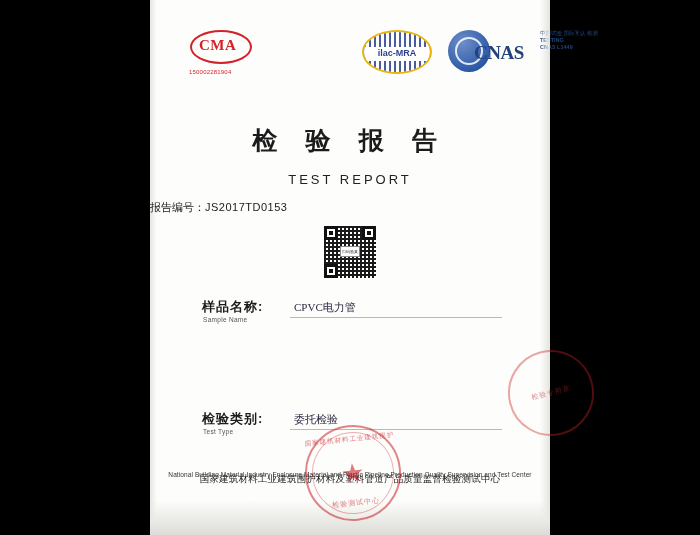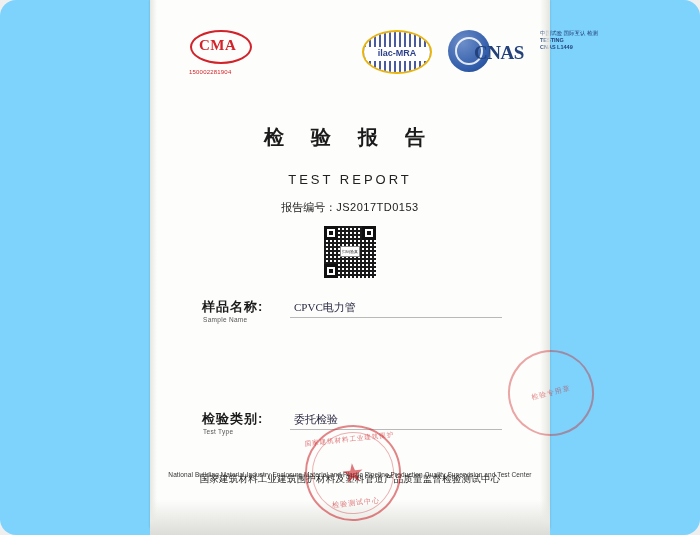--- a/index.html
+++ b/index.html
@@ -10,22 +10,21 @@
     width: 700px;
     height: 535px;
     background: #efefef;
     font-family: "Liberation Sans", sans-serif;
     overflow: hidden;
   }
   #stage {
     position: relative;
     width: 700px;
     height: 535px;
-    background: #7dd3fc;
-    border-radius: 16px;
+    background: #000000;
   }
   
   .sheet {
     position: absolute;
     left: 150px;
     top: 0;
     width: 400px;
     height: 528px;
     background: #fdfdfb;
     box-shadow: 0 0 2px rgba(0,0,0,0.18);
@@ -212,39 +211,39 @@
   .cnas-right .cn { font-size: 5.5px; }
   .cnas-right .en { font-weight: bold; }
 
   
   .title-cn {
     position: absolute;
     left: 0; right: 0;
     top: 124px;
     text-align: center;
     font-family: "Liberation Serif", serif;
-    font-size: 20px;
+    font-size: 25px;
     font-weight: bold;
     letter-spacing: 11px;
     color: #1b1b1b;
   }
   .title-en {
     position: absolute;
     left: 0; right: 0;
     top: 172px;
     text-align: center;
     font-size: 13px;
     letter-spacing: 3px;
     color: #222;
   }
   .report-no {
     position: absolute;
     left: 0; right: 0;
     top: 200px;
-    text-align: center;
+    text-align: left;
     font-size: 11px;
     color: #1b1b1b;
   }
   .report-no .num { letter-spacing: 0.5px; }
 
   
   .qr {
     position: absolute;
     left: 174px;
     top: 226px;

